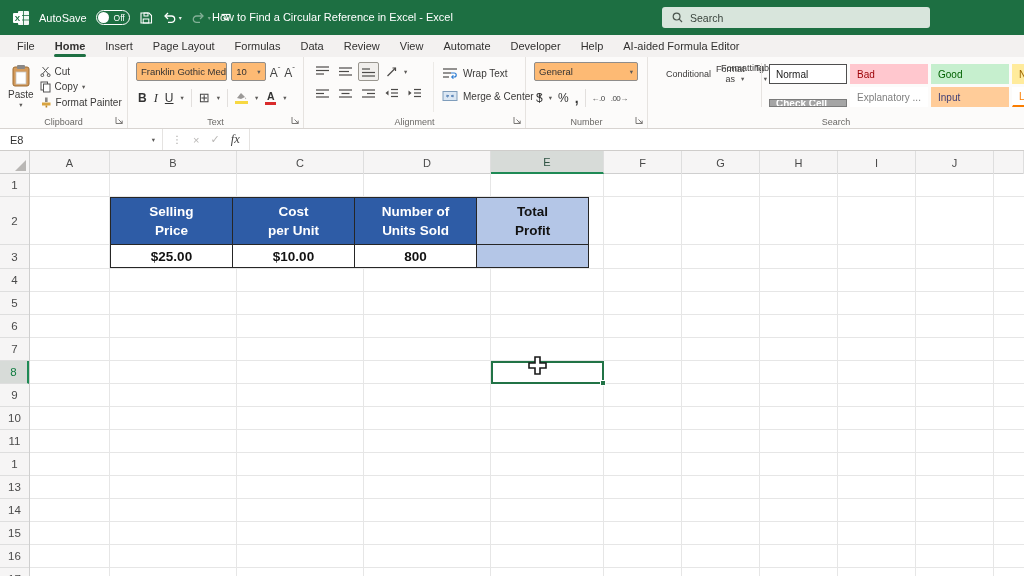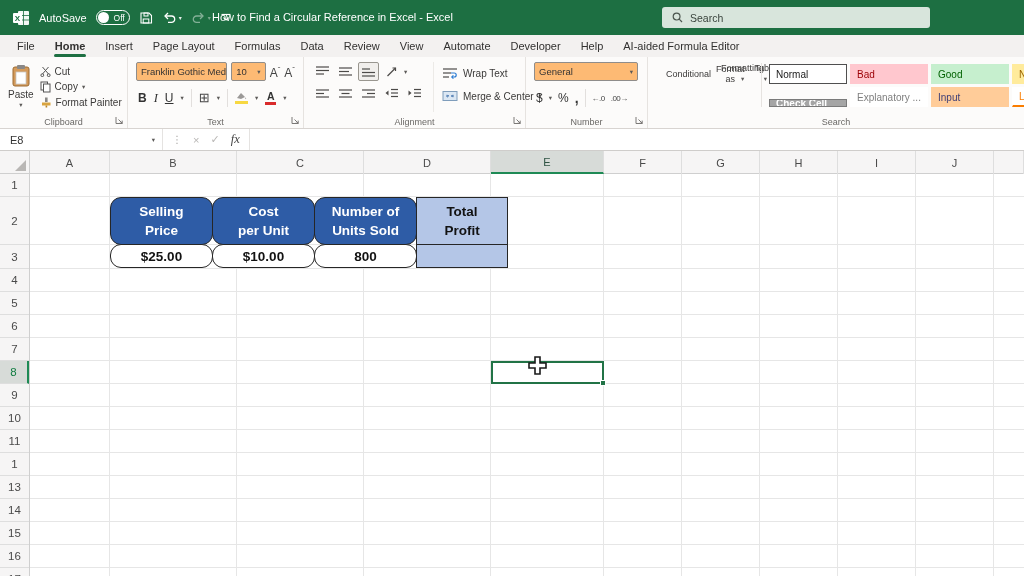--- a/index.html
+++ b/index.html
@@ -130,21 +130,21 @@
   .vline { position:absolute; top:0; bottom:0; width:1px; background:#e6e6e6; }
   .hline { position:absolute; left:0; right:0; height:1px; background:#e6e6e6; }
 
   
   .xtable { position:absolute; left:80px; top:23px; }
   .trow { display:flex; }
   .tc { flex:none; border:1px solid #262626; display:flex; flex-direction:column; align-items:center;
         justify-content:center; font-weight:bold; }
   .trow .tc + .tc { margin-left:-1px; }
   .trow.vals .tc { margin-top:-1px; }
-  .w0,.w1,.w2 { width:103px;border-radius:11px; } .w3 { width:92px; }
+  .w0,.w1,.w2 { width:123px; } .w3 { width:113px; }
   .th { height:48px; background:#2e5ca6; color:#fff; font-size:13.5px; line-height:19px; }
   .th.light { background:#b4c6e7; color:#121212; }
   .td { height:24px; background:#fff; color:#121212; font-size:13.5px; }
   .td.light { background:#b4c6e7; }
 
   
   .sel-box { position:absolute; left:461px; top:187px; width:113px; height:23px; border:2px solid #217346; background:transparent; }
   .handle { position:absolute; right:-4px; bottom:-4px; width:6px; height:6px; background:#217346; border:1px solid #fff; }
   .cellcursor { position:absolute; left:497px; top:181px; }
 </style>

